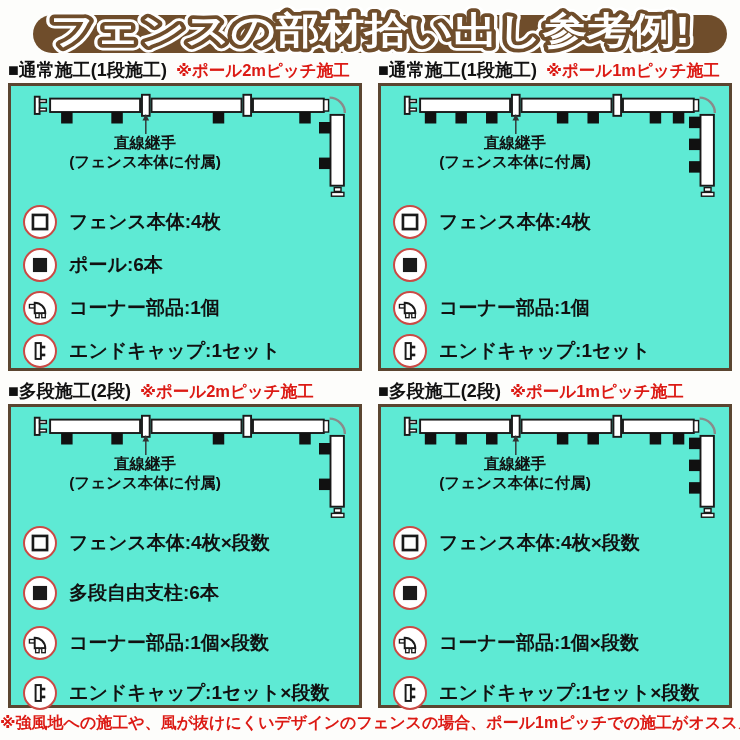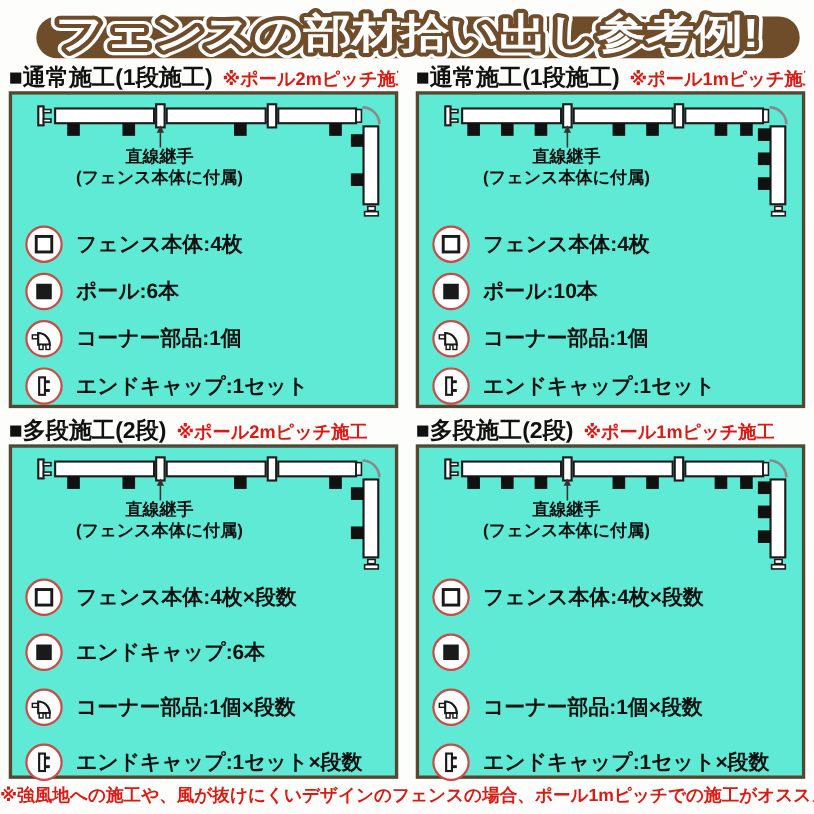--- a/index.html
+++ b/index.html
@@ -24,21 +24,21 @@
 
   
   .grid{
     display:grid;grid-template-columns:354px 354px;column-gap:16px;row-gap:8px;
     padding:0 8px;
   }
   .panel-header{
     display:flex;align-items:baseline;gap:9px;height:25px;line-height:25px;
     white-space:nowrap;overflow:hidden;
   }
-  .ph-main{font-weight:bold;font-size:21px;color:#111;}
+  .ph-main{font-weight:bold;font-size:18px;color:#111;}
   .ph-note{font-weight:bold;font-size:16.5px;color:#dc1a14;}
   .panel-box{
     border:3px solid #5a4530;background:#5eead4;box-sizing:border-box;
     padding:4px 2px 0 2px;
   }
   .row-top .panel-box{height:288px;}
   .row-bottom .panel-box{height:304px;}
 
   
   .diagram{position:relative;height:111px;}
@@ -211,21 +211,20 @@
                 </svg>
             </span>
             <span class="part-label">フェンス本体:4枚</span>
           </li>
           <li class="part-row">
             <span class="circle-icon">
               <svg viewBox="0 0 34 34">
                   <rect x="9" y="9" width="16" height="16" fill="#1a1a1a"></rect>
                 </svg>
             </span>
-            <span class="part-label">ポール:10本</span>
           </li>
           <li class="part-row">
             <span class="circle-icon">
               <svg viewBox="0 0 34 34">
                 <rect x="5" y="13" width="6" height="4" fill="#fff" stroke="#1a1a1a" stroke-width="1.5"></rect>
                 <path d="M11,23 L11,11 A12,12 0 0 1 23,23 Z" fill="#fff" stroke="#1a1a1a" stroke-width="2.2"></path>
                 <rect x="12" y="23" width="4" height="5" fill="#fff" stroke="#1a1a1a" stroke-width="1.5"></rect>
                 <rect x="19" y="23" width="4" height="5" fill="#fff" stroke="#1a1a1a" stroke-width="1.5"></rect>
               </svg>
             </span>
@@ -288,21 +287,21 @@
                 </svg>
             </span>
             <span class="part-label">フェンス本体:4枚×段数</span>
           </li>
           <li class="part-row">
             <span class="circle-icon">
               <svg viewBox="0 0 34 34">
                   <rect x="9" y="9" width="16" height="16" fill="#1a1a1a"></rect>
                 </svg>
             </span>
-            <span class="part-label">エンドキャップ:6本</span>
+            <span class="part-label">多段自由支柱:6本</span>
           </li>
           <li class="part-row">
             <span class="circle-icon">
               <svg viewBox="0 0 34 34">
                 <rect x="5" y="13" width="6" height="4" fill="#fff" stroke="#1a1a1a" stroke-width="1.5"></rect>
                 <path d="M11,23 L11,11 A12,12 0 0 1 23,23 Z" fill="#fff" stroke="#1a1a1a" stroke-width="2.2"></path>
                 <rect x="12" y="23" width="4" height="5" fill="#fff" stroke="#1a1a1a" stroke-width="1.5"></rect>
                 <rect x="19" y="23" width="4" height="5" fill="#fff" stroke="#1a1a1a" stroke-width="1.5"></rect>
               </svg>
             </span>

